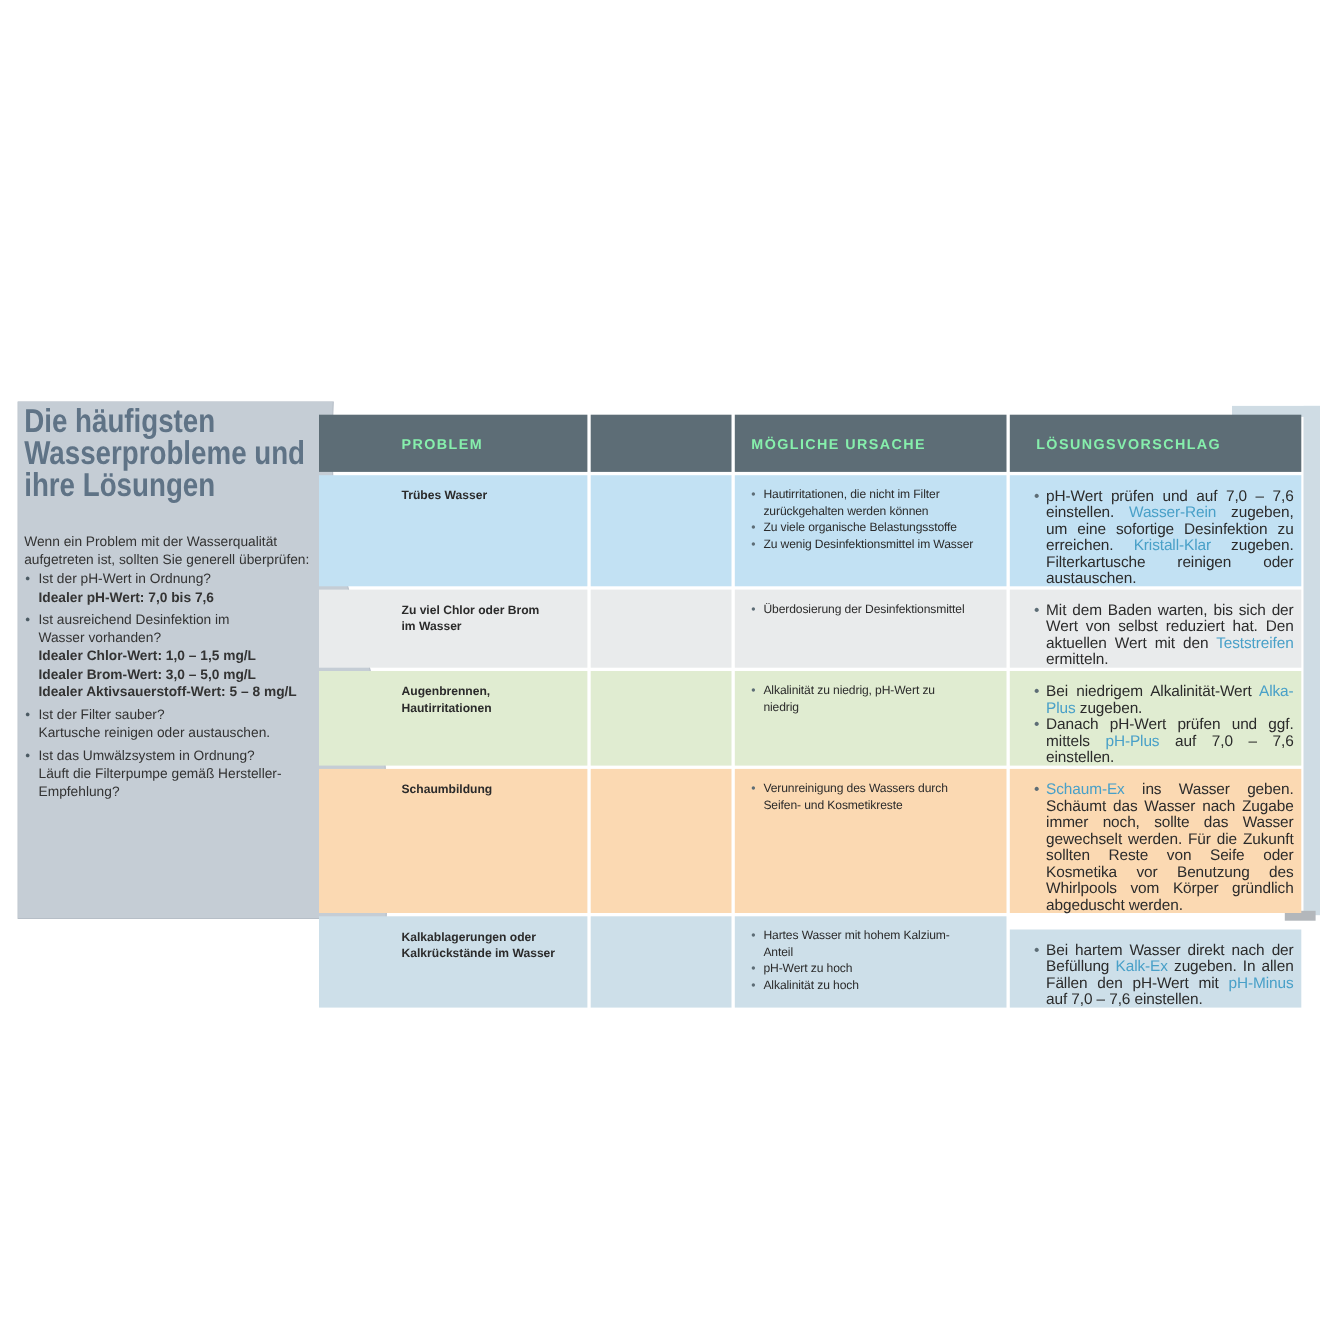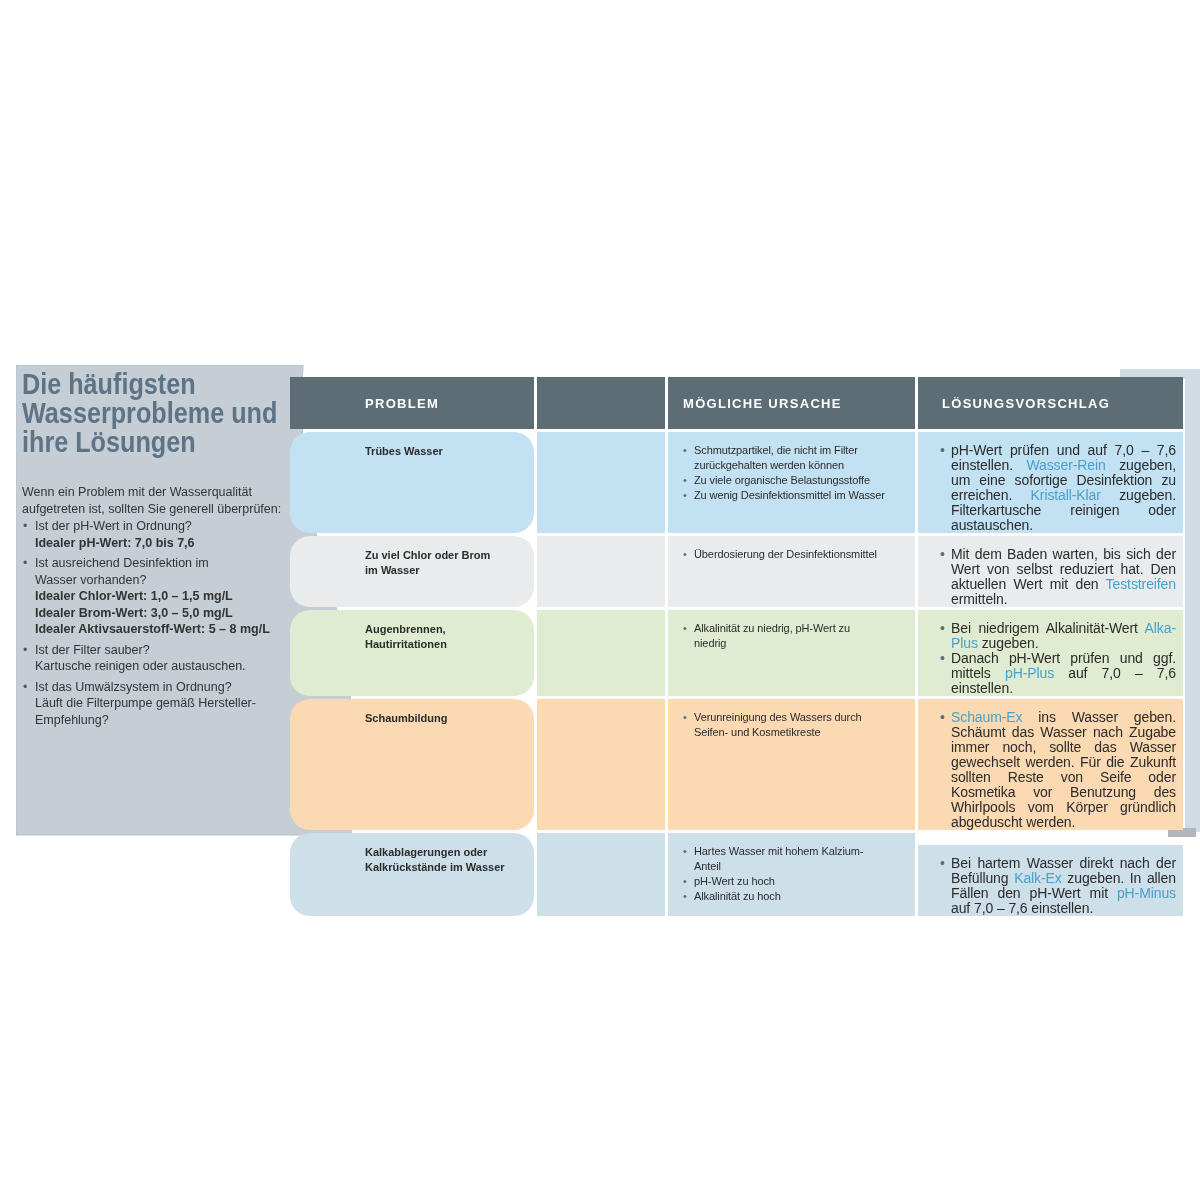--- a/index.html
+++ b/index.html
@@ -34,25 +34,25 @@
   .check-item::before{content:"•";position:absolute;left:1px;top:0;color:#4b5a63;}
   .check-line{white-space:nowrap;}
   .check-line.b{font-weight:bold;}
 
   
   .ptable{position:absolute;left:290px;top:377px;width:893px;display:grid;
     grid-template-columns:244px 128px 247px 265px;
     grid-template-rows:52px minmax(84px,auto) minmax(60px,auto) minmax(79px,auto) minmax(92px,auto) minmax(70px,auto);
     column-gap:3px;row-gap:3px;background:transparent;}
   .cell{min-width:0;}
-  .h{background:var(--header-bg);color:#ffffff;font-weight:bold;font-size:13px;letter-spacing:1.3px;display:flex;align-items:center;}
+  .h{background:var(--header-bg);color:#86efac;font-weight:bold;font-size:13px;letter-spacing:1.3px;display:flex;align-items:center;}
   .h.hp{padding-left:75px;}
   .h.hc{padding-left:15px;}
   .h.hs{padding-left:24px;}
-  .p{font-weight:bold;font-size:11px;line-height:15px;padding:12px 4px 0 75px;border-radius:20px;}
+  .p{font-weight:bold;font-size:11px;line-height:15px;padding:12px 4px 0 75px;}
   .c{font-size:11px;line-height:15px;padding:11px 30px 0 15px;letter-spacing:-0.1px;}
   .s{font-size:14px;line-height:15px;padding:11px 7px 0 22px;letter-spacing:-0.1px;}
   .bullet-item{position:relative;padding-left:11px;}
   .bullet-item::before{content:"•";position:absolute;left:0;top:0;color:var(--bullet);}
   .s .bullet-item{text-align:justify;}
   .hl{color:var(--hl);}
 </style>
 </head>
 <body>
 
@@ -102,21 +102,21 @@
     <div class="cell h hp">PROBLEM</div>
     <div class="cell h"></div>
     <div class="cell h hc">MÖGLICHE URSACHE</div>
     <div class="cell h hs">LÖSUNGSVORSCHLAG</div>
 
   <div class="cell p" style="background: rgb(194, 225, 243);">
         <div>Trübes Wasser</div>
       </div>
       <div class="cell" style="background: rgb(194, 225, 243);"></div>
       <div class="cell c" style="background: rgb(194, 225, 243);">
-        <div class="bullet-item">Schmutzpartikel, die nicht im Filter zurückgehalten werden können</div>
+        <div class="bullet-item">Hautirritationen, die nicht im Filter zurückgehalten werden können</div>
         <div class="bullet-item">Zu viele organische Belastungsstoffe</div>
         <div class="bullet-item">Zu wenig Desinfektionsmittel im Wasser</div>
       </div>
       <div class="cell s" style="background: rgb(194, 225, 243);">
         <div class="bullet-item"><span>pH-Wert prüfen und auf 7,0 – 7,6 einstellen. </span><span class="hl">Wasser-Rein</span><span> zugeben, um eine sofortige Desinfektion zu erreichen. </span><span class="hl">Kristall-Klar</span><span> zugeben. Filterkartusche reinigen oder austauschen.</span></div>
       </div>
       <div class="cell p" style="background: rgb(233, 235, 236);">
         <div>Zu viel Chlor oder Brom</div>
         <div>im Wasser</div>
       </div>

